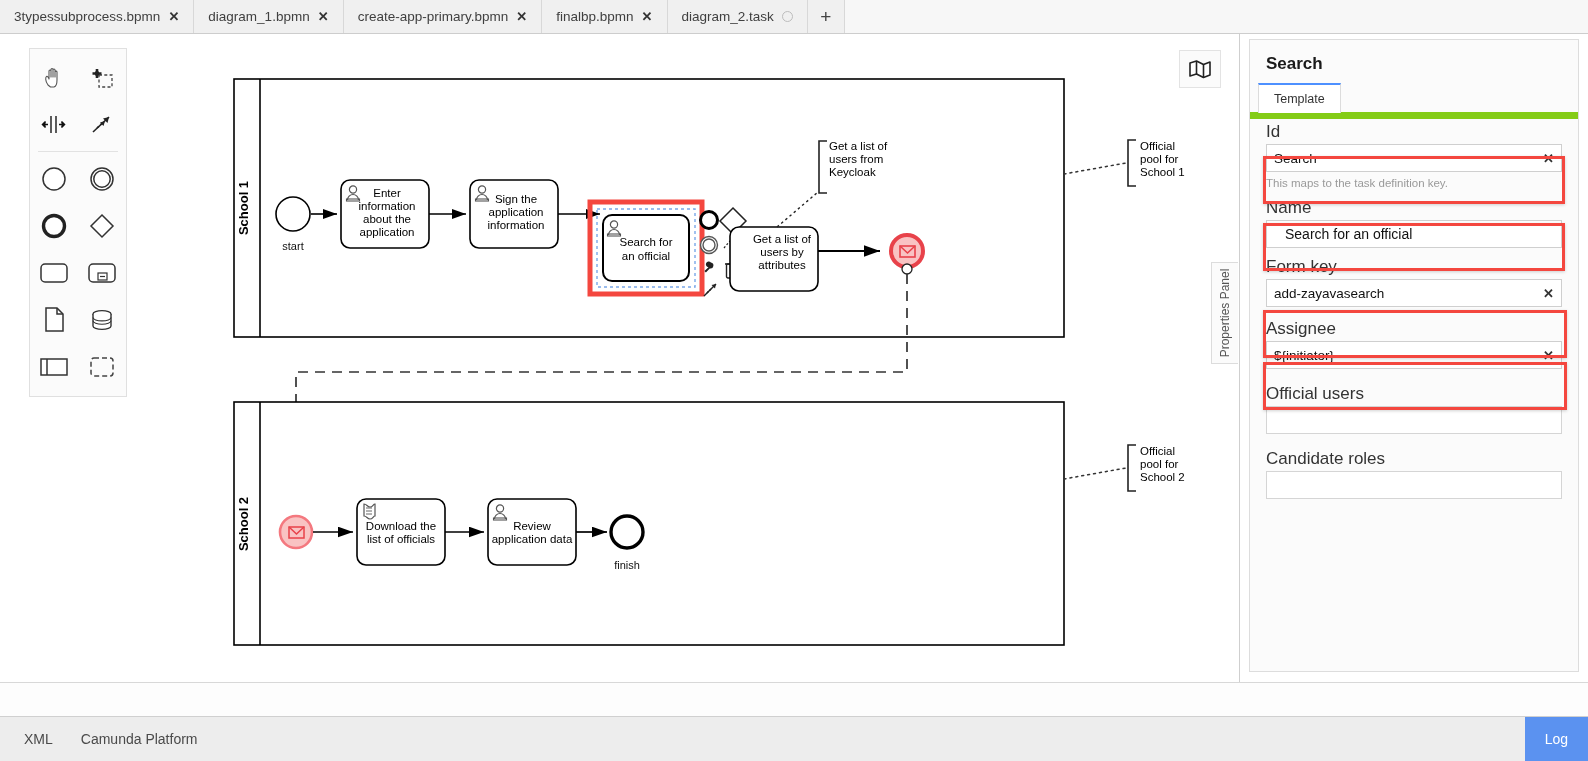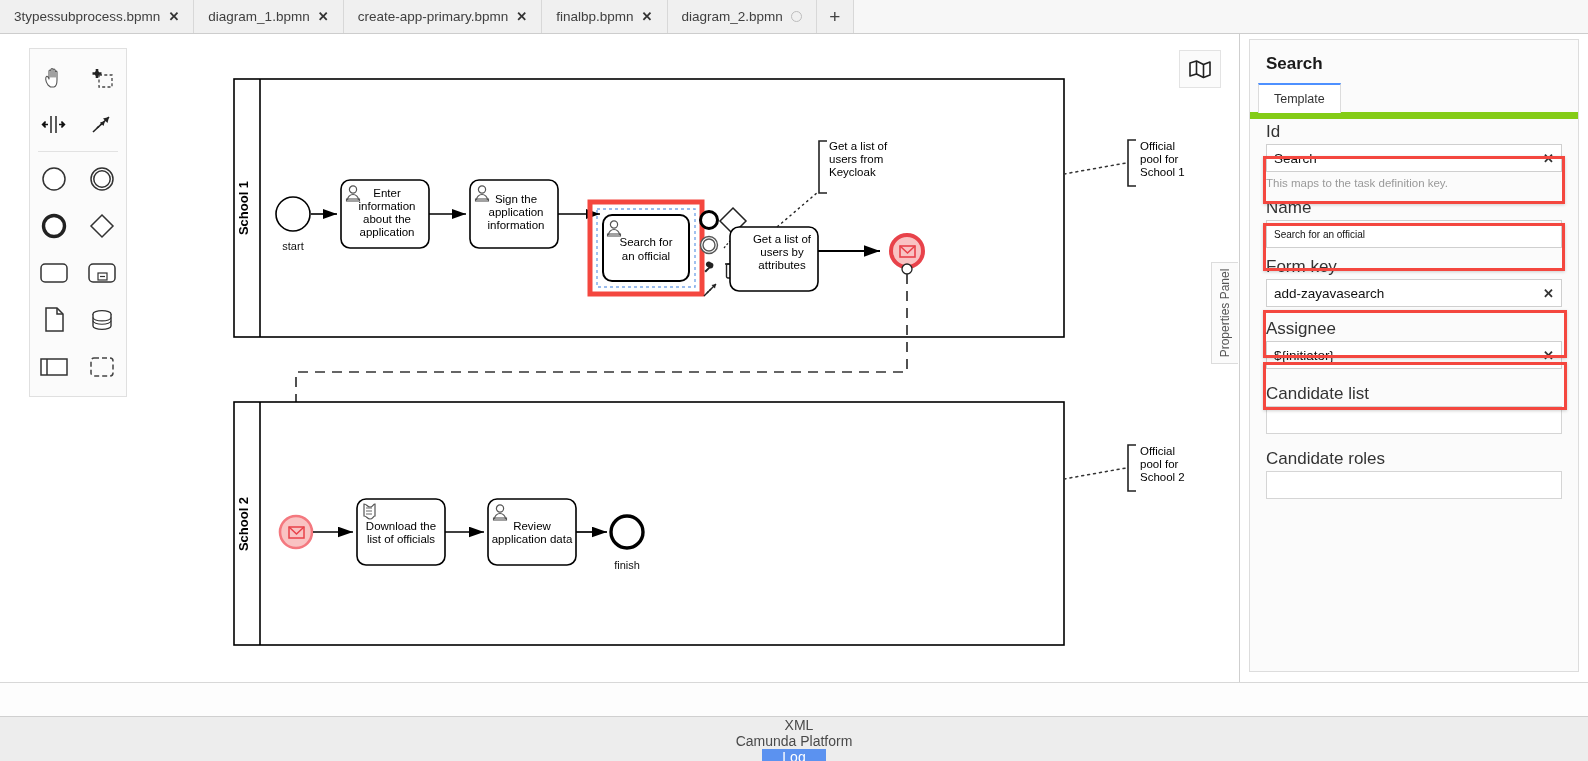--- a/index.html
+++ b/index.html
@@ -150,37 +150,37 @@
     padding: 0 26px 0 7px; font-family: "Liberation Sans", sans-serif;
     outline: none;
   }
   .finput.empty { border: 1px solid #d5d5d5; }
   .fclear {
     position: absolute; right: 8px; top: 50%; transform: translateY(-50%);
     font-size: 13px; font-weight: bold; color: #333; cursor: pointer;
   }
   .ftext {
     width: 100%; height: 28px; background: #fff; border: 1px solid #cfcfcf;
-    font-size: 10px; color: #111; padding: 4px 7px; resize: none;
+    font-size: 14px; color: #111; padding: 4px 18px; resize: none;
     font-family: "Liberation Sans", sans-serif; overflow: hidden; outline: none;
     line-height: 19px;
   }
   .fhint { font-size: 11.5px; color: #9a9a9a; padding: 3px 16px 6px 16px; }
 
   
   .hl {
     position: absolute; border: 3px solid #f4473f; pointer-events: none;
     box-shadow: 0 1px 3px rgba(0,0,0,0.18);
   }
 
   
   .statusbar {
     position: absolute; left: 0; bottom: 0; width: 1588px; height: 45px;
     background: #ededed; border-top: 1px solid #d0d0d0;
-    display: flex; align-items: center; flex-direction: column;
+    display: flex; align-items: center;
   }
   .sb-item {
     font-size: 14px; color: #4a4a4a; padding: 0 14px;
     height: 100%; display: flex; align-items: center; cursor: pointer;
   }
   .sb-item:first-child { margin-left: 10px; }
   .sb-spacer { flex: 1; }
   .sb-log {
     background: #5b92f0; color: #fff; font-size: 14px;
     height: 100%; padding: 0 20px; display: flex; align-items: center;
@@ -207,21 +207,21 @@
     </div>
     <div class="tab">
       <span class="tlabel">create-app-primary.bpmn</span>
       <span class="tclose">✕</span>
     </div>
     <div class="tab">
       <span class="tlabel">finalbp.bpmn</span>
       <span class="tclose">✕</span>
     </div>
     <div class="tab">
-      <span class="tlabel">diagram_2.bpmn</span>
+      <span class="tlabel">diagram_2.task</span>
       <span class="tdot"></span>
     </div>
     <div class="tab-add">+</div>
   </div>
 
   <div class="canvas">
 
     <svg class="diagram" width="1240" height="648" viewBox="0 0 1240 648">
       <defs>
         <marker id="arrow" markerWidth="10" markerHeight="10" refX="9" refY="3.2" orient="auto">
@@ -554,21 +554,21 @@
 
       <div class="field" style="margin-top:9px;">
         <span class="flabel">Assignee</span>
         <div class="fwrap">
           <input class="finput" value="${initiator}" style="">
           <span class="fclear">✕</span>
         </div>
       </div>
 
       <div class="field" style="margin-top:12px;">
-        <span class="flabel">Candidate list</span>
+        <span class="flabel">Official users</span>
         <div class="fwrap">
           <input class="finput empty" value="" style="">
         </div>
       </div>
 
       <div class="field" style="margin-top:12px;">
         <span class="flabel">Candidate roles</span>
         <div class="fwrap">
           <input class="finput empty" value="" style="">
         </div>

